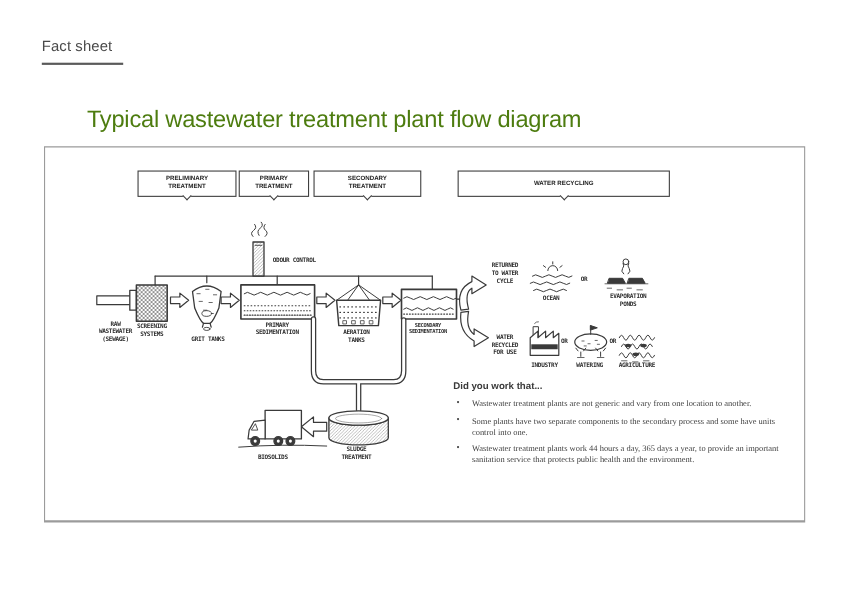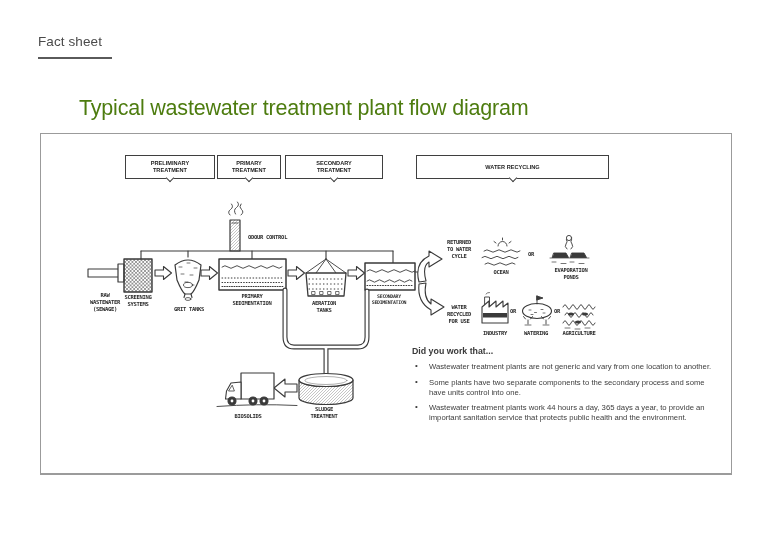--- a/index.html
+++ b/index.html
@@ -17,21 +17,21 @@
          font-weight:700;font-size:5.6px;line-height:1.25;white-space:pre-line;color:#1d1d1d;z-index:2;}
   .stage::after{content:"";position:absolute;bottom:-3.4px;left:50%;width:5px;height:5px;background:#fff;
          border-right:1.2px solid #3f3f3f;border-bottom:1.2px solid #3f3f3f;
          transform:translateX(-50%) rotate(45deg);}
   .lb{position:absolute;font-family:"DejaVu Sans Mono",monospace;font-weight:700;font-size:5.5px;
       color:#2e2e2e;text-align:center;white-space:pre-line;line-height:1.3;letter-spacing:-.3px;z-index:3;}
   .lb.small{font-size:4.9px;}
   .lb.left{text-align:left;}
   .facts{position:absolute;left:371px;top:212px;width:308px;color:#3d3d3d;z-index:3;}
   .facts-heading{font-size:8.8px;font-weight:700;color:#3a3a3a;margin:0 0 6px 0;}
-  .facts ul{list-style:none;margin:0;padding:0;}
+  .facts ul{list-style:none;margin:0;padding:0;font-family:Liberation Serif, serif;}
   .facts li{position:relative;padding-left:17px;margin-bottom:5.5px;font-size:7.7px;line-height:1.3;}
   .facts li::before{content:"\2022";position:absolute;left:3px;top:-1px;font-size:8px;color:#3d3d3d;}
   .spine{position:absolute;left:5px;top:452px;height:86px;writing-mode:vertical-rl;
          transform:rotate(180deg);font-size:3.5px;color:#ababab;letter-spacing:.2px;}
   .logo{position:absolute;left:573px;top:489px;display:flex;align-items:center;z-index:2;}
   .logo-drop{margin-right:3px;}
   .logo-water{display:flex;flex-direction:row;align-items:flex-start;line-height:1;}
   .logo-brand{font-family:"Liberation Serif",serif;font-weight:700;font-size:19.5px;
               letter-spacing:.4px;color:#252525;}
   .logo-sub{font-family:"Liberation Serif",serif;font-size:4.2px;letter-spacing:2.35px;

